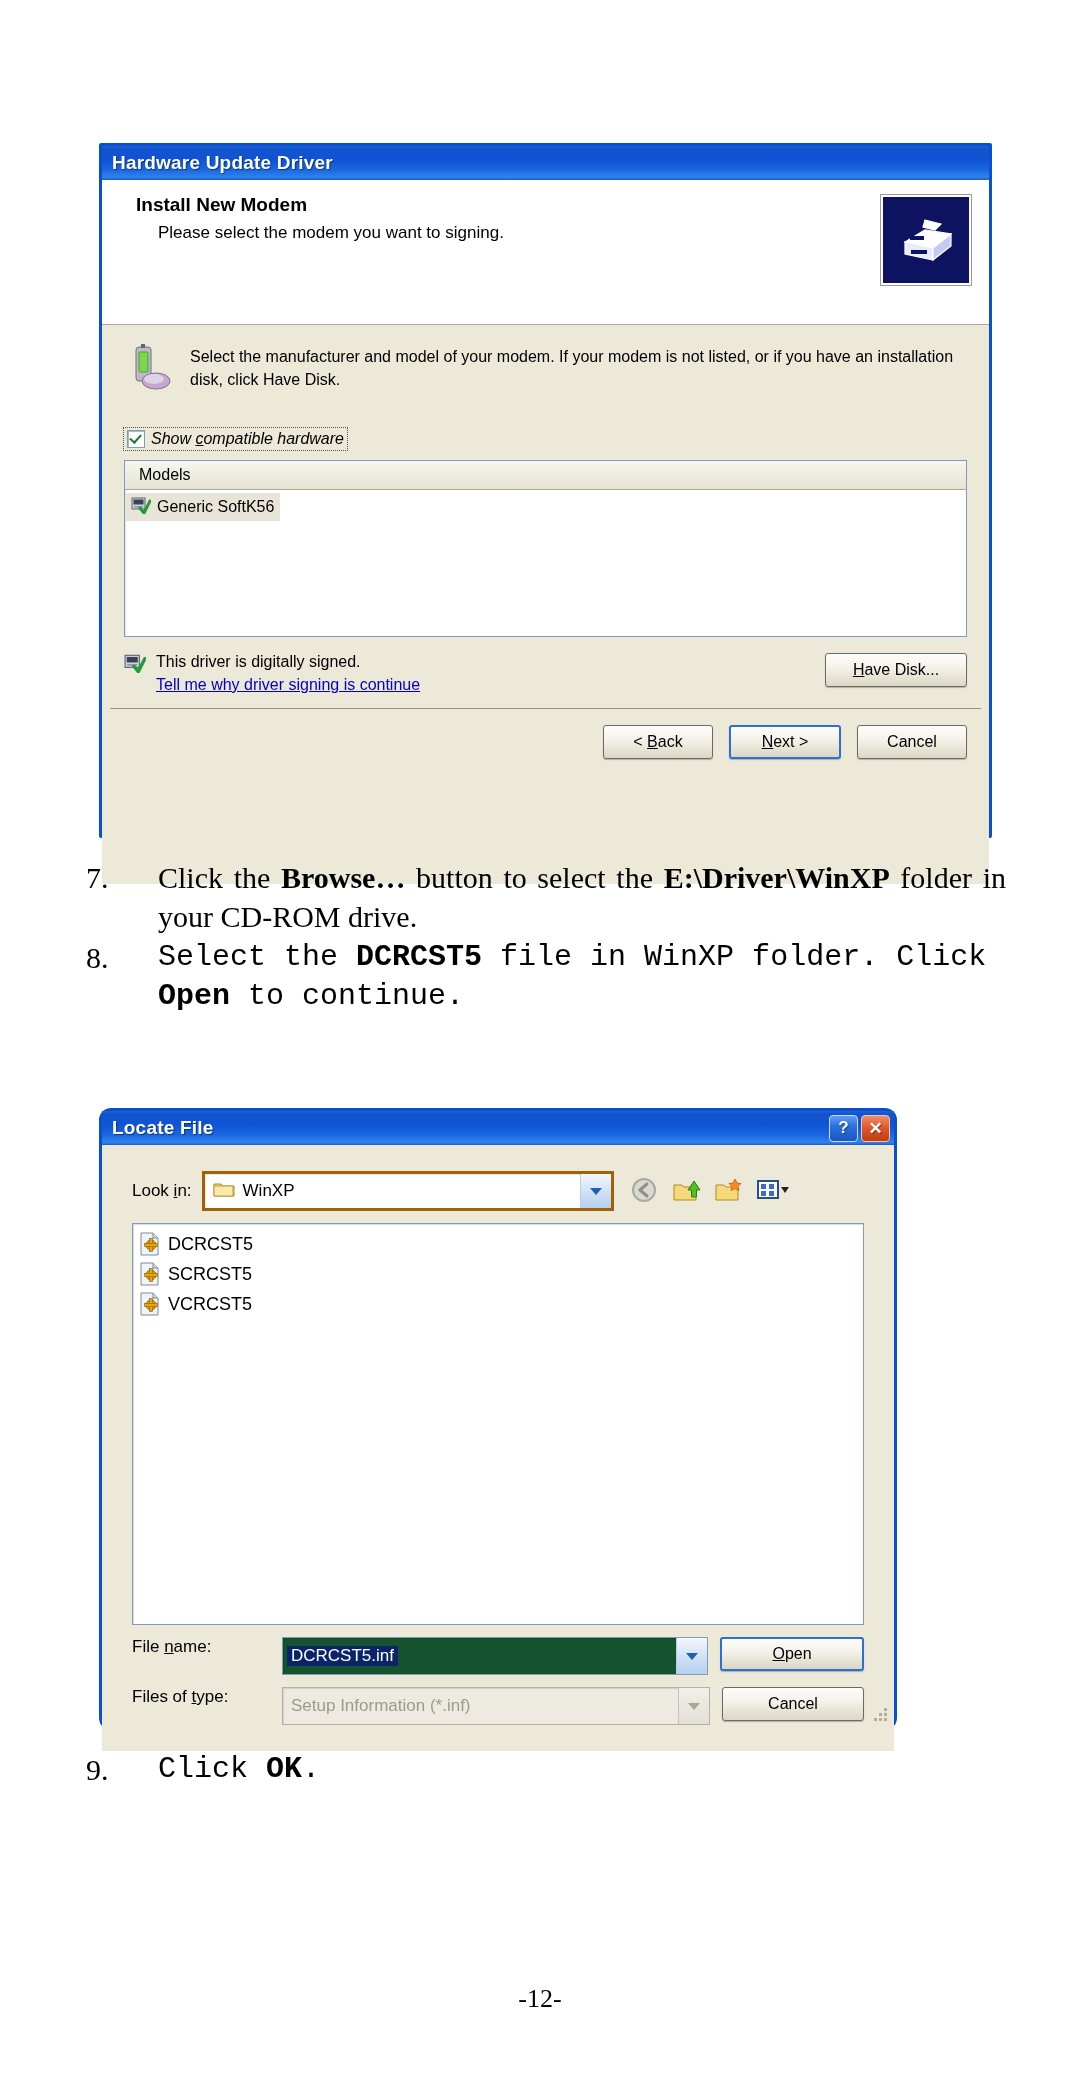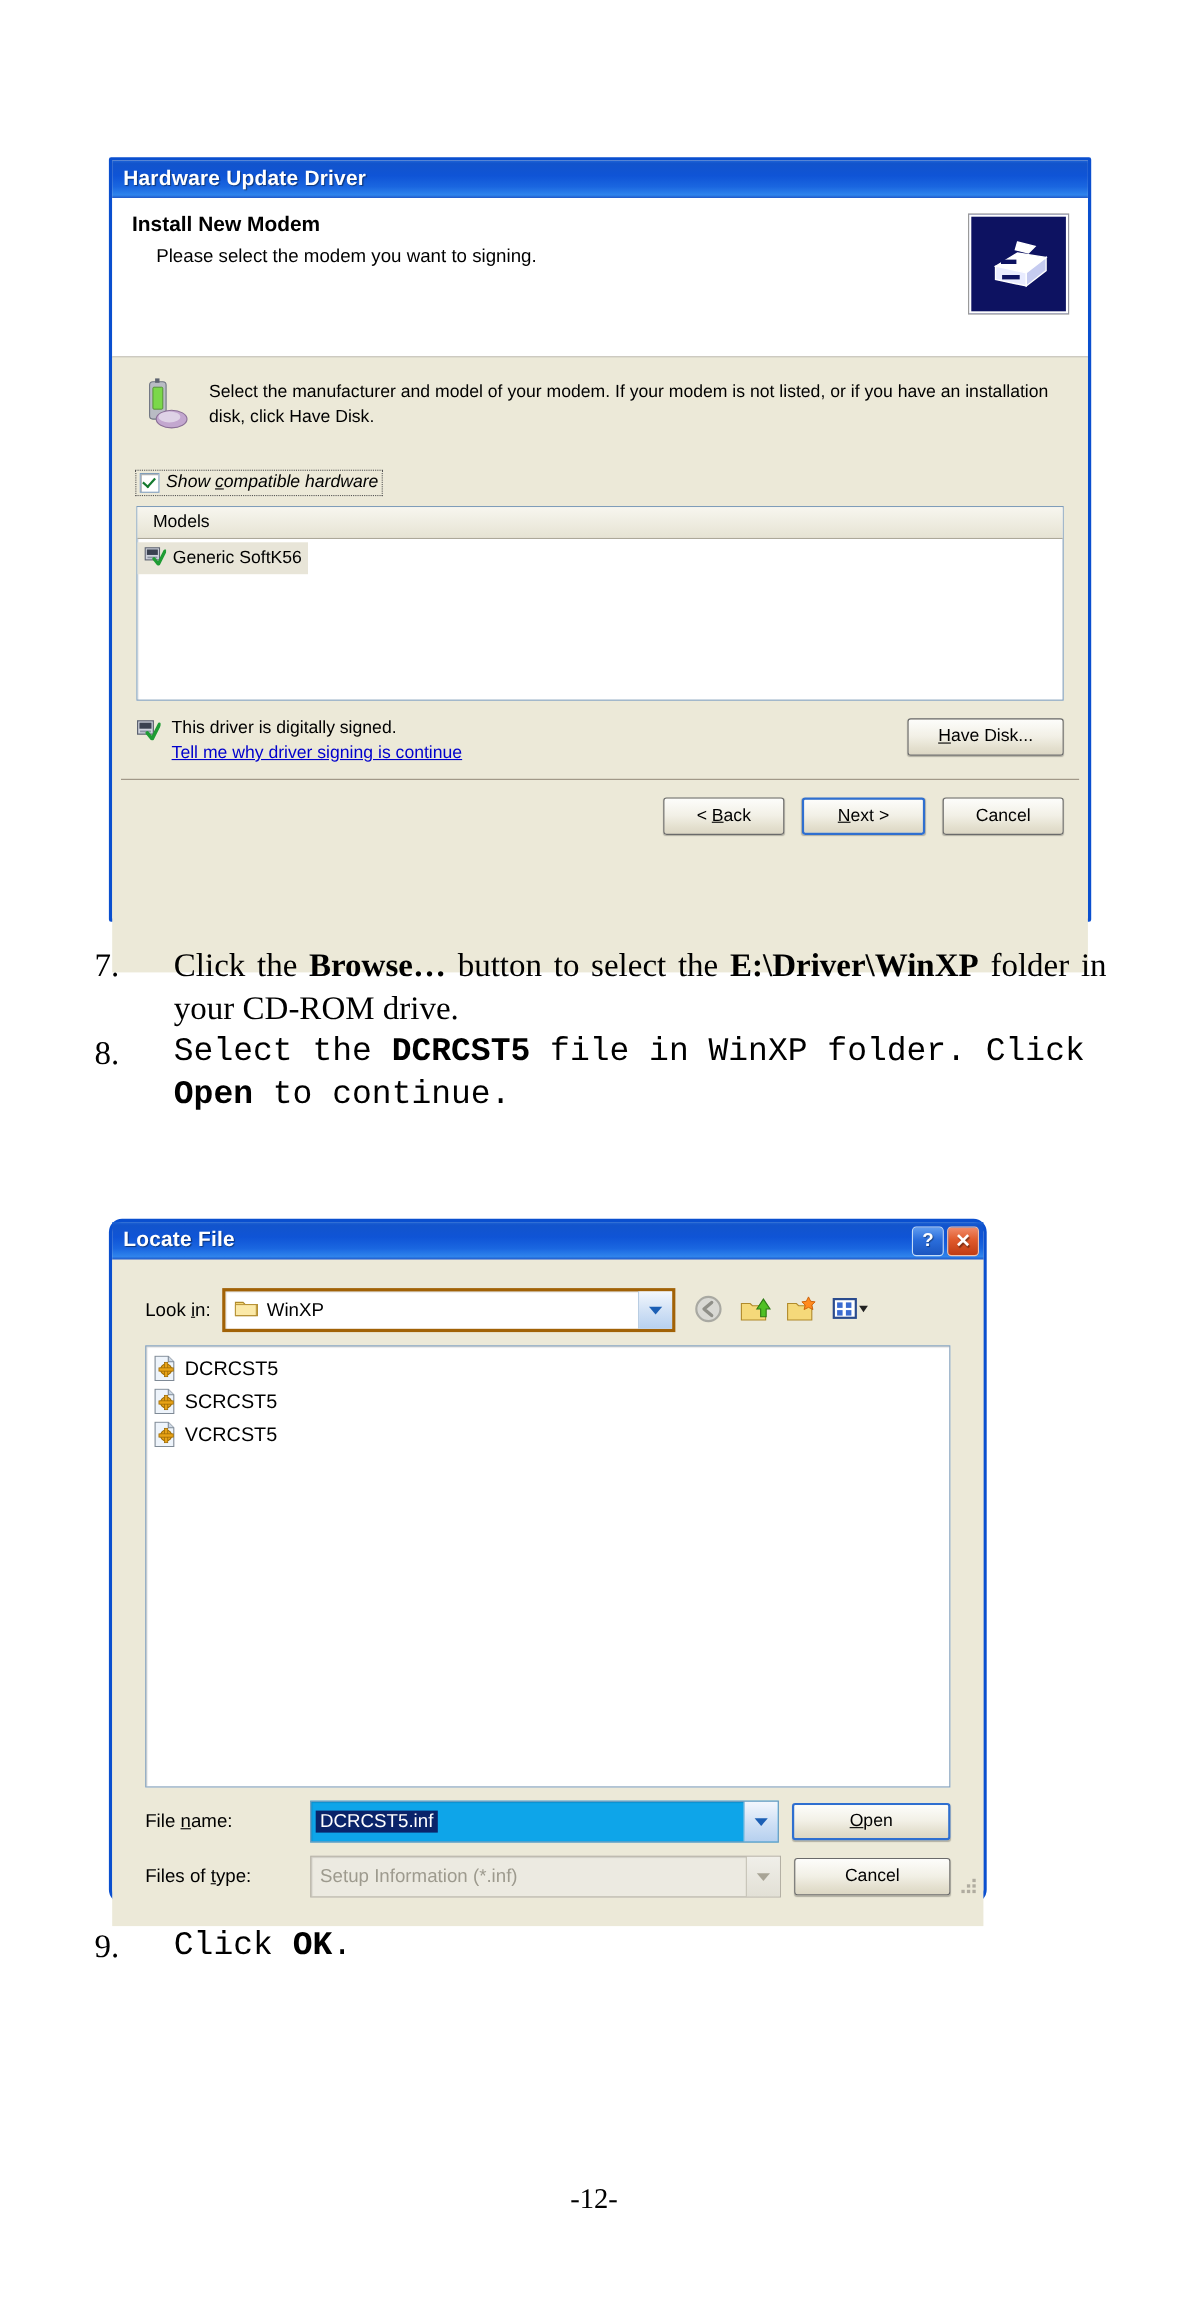--- a/index.html
+++ b/index.html
@@ -78,21 +78,21 @@
   }
   .wiz-header {
     background: #ffffff;
     border-bottom: 1px solid #aca899;
     height: 130px;
     display: flex;
     align-items: flex-start;
     padding: 14px 0 0 0;
     position: relative;
   }
-  .wiz-header-text { padding-left: 18px; }
+  .wiz-header-text { padding-left: 34px; }
   .wiz-h1 {
     font-size: 19px;
     font-weight: bold;
     color: #000;
     margin-bottom: 7px;
   }
   .wiz-h2 {
     font-size: 17px;
     color: #000;
     padding-left: 22px;
@@ -350,37 +350,36 @@
     width: 22px; height: 24px;
     flex-shrink: 0;
     position: relative;
   }
 
   .bottom-fields {
     padding: 12px 18px 14px 18px;
   }
   .field-row {
     display: flex;
-    align-items: center;
     gap: 12px;
     margin-bottom: 12px;
   }
   .field-row:last-child { margin-bottom: 0; }
   .field-label {
     width: 138px;
     font-size: 17px;
     color: #000;
     flex-shrink: 0;
   }
   .field-label.dim { color: #000; }
   .field-label u { text-decoration: underline; }
   .field-combo {
     flex: 1;
     height: 36px;
-    background: #0ea5e9;
+    background: #14532d;
     border: 1px solid #7f9db9;
     display: flex;
     align-items: center;
     box-shadow: inset 1px 1px 1px rgba(0,0,0,0.12);
     max-width: 470px;
   }
   .field-combo.disabled {
     background: #eceae1;
     border-color: #b4b0a4;
   }

